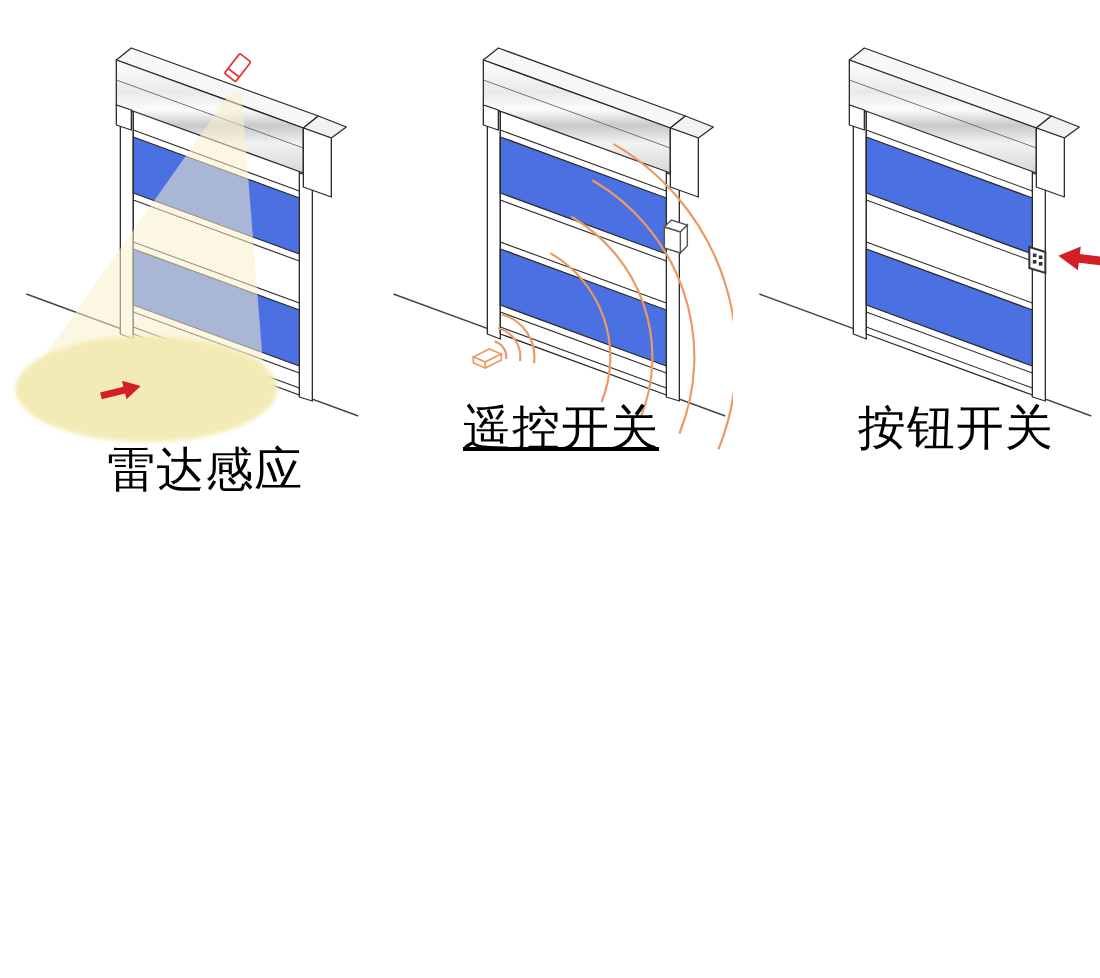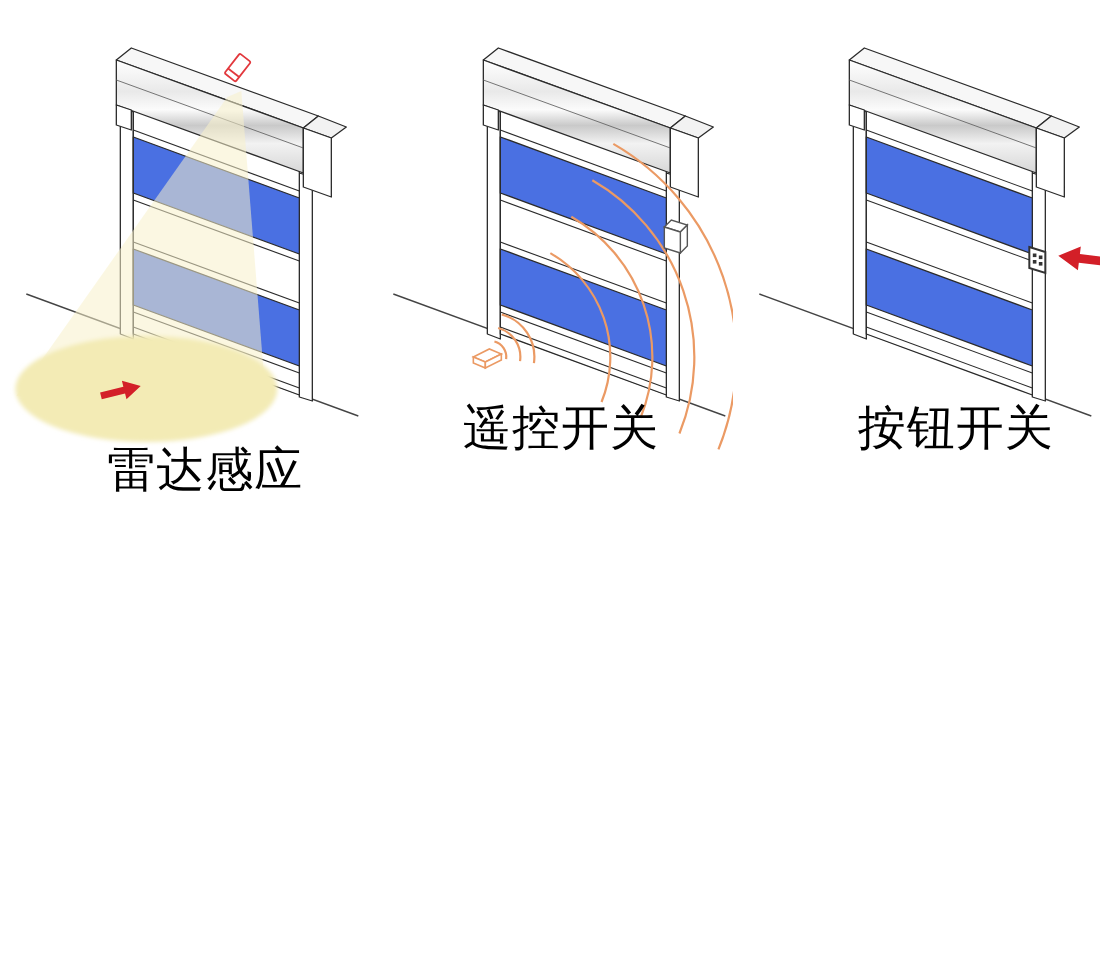--- a/index.html
+++ b/index.html
@@ -6,21 +6,21 @@
   body{font-family:"Liberation Sans","DejaVu Sans",sans-serif;}
   #board{width:1100px;height:978px;background:#fff;display:grid;
          grid-template-columns:repeat(3,1fr);grid-template-rows:489px 489px;}
   .cell{position:relative;width:100%;height:100%;}
   .scene{position:absolute;left:0;top:0;width:100%;height:100%;display:block;}
   .label{position:absolute;width:100%;text-align:center;font-size:48px;
          font-weight:500;color:#000000;letter-spacing:1px;white-space:nowrap;}
   .row1 .label{top:438px;}
   .row2 .label{top:396px;}
   .off22{transform:translateX(22px);} .off10{transform:translateX(10px);}
-  .off43{transform:translateX(43px);} .off11{transform:translateX(11px);}
+  .off43{transform:translateX(43px);} .off11{transform:translateX(11px);text-decoration:underline;}
   .off39{transform:translateX(39px);} .off55{transform:translateX(55px);}
 </style>
 </head>
 <body>
 
 <svg width="0" height="0" style="position:absolute" aria-hidden="true">
   <defs>
     <linearGradient id="hood" x1="0" y1="0" x2="0" y2="1">
       <stop offset="0" stop-color="#ffffff"></stop>
       <stop offset="0.28" stop-color="#e9e9e9"></stop>

